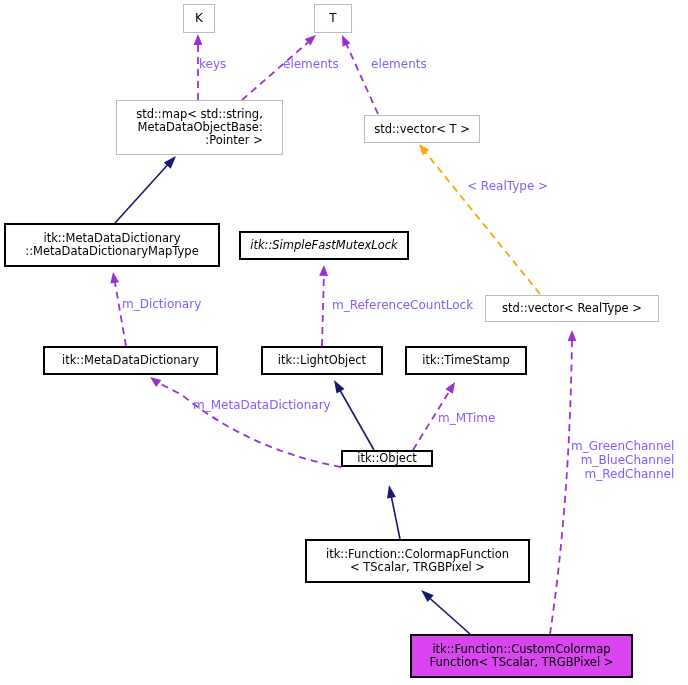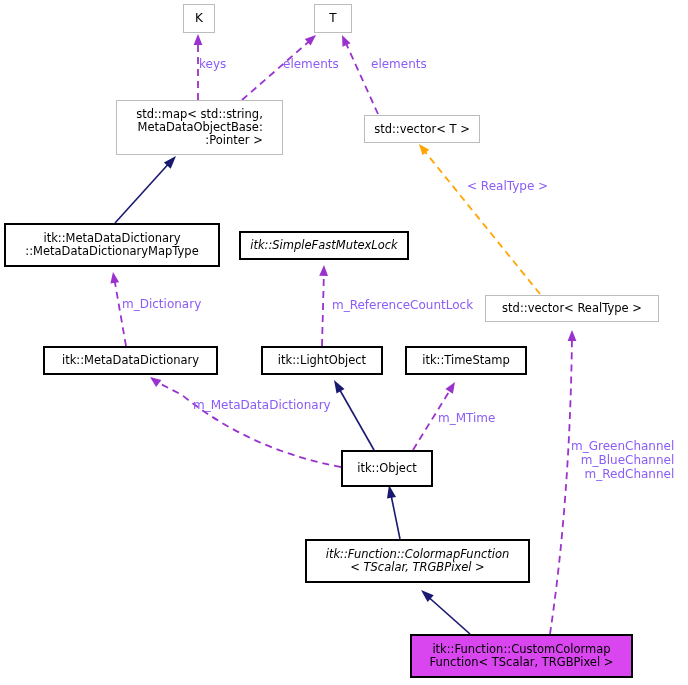--- a/index.html
+++ b/index.html
@@ -124,22 +124,22 @@
 MetaDataObjectBase:
 :Pointer &gt;</span></div>
       <div class="node faint" style="left: 344px; top: 115px; width: 116px; height: 28px; font-size: 11.5px; margin-left: 20px;"><span>std::vector&lt; T &gt;</span></div>
       <div class="node solid" style="left: 5px; top: 224px; width: 214px; height: 42px; font-size: 11.5px;"><span>itk::MetaDataDictionary
 ::MetaDataDictionaryMapType</span></div>
       <div class="node solid" style="left: 240px; top: 232px; width: 168px; height: 27px; font-size: 11.5px; font-style: italic;"><span>itk::SimpleFastMutexLock</span></div>
       <div class="node faint" style="left: 485px; top: 295px; width: 174px; height: 27px; font-size: 11.5px;"><span>std::vector&lt; RealType &gt;</span></div>
       <div class="node solid" style="left: 44px; top: 347px; width: 173px; height: 27px; font-size: 11.5px;"><span>itk::MetaDataDictionary</span></div>
       <div class="node solid" style="left: 262px; top: 347px; width: 120px; height: 27px; font-size: 11.5px;"><span>itk::LightObject</span></div>
       <div class="node solid" style="left: 406px; top: 347px; width: 120px; height: 27px; font-size: 11.5px;"><span>itk::TimeStamp</span></div>
-      <div class="node solid" style="left: 342px; top: 451px; width: 90px; height: 35px; font-size: 11.5px;"><span>itk::Object</span></div>
-      <div class="node solid" style="left: 306px; top: 540px; width: 223px; height: 42px; font-size: 11.5px; font-style: italic;"><span>itk::Function::ColormapFunction
+      <div class="node solid" style="left: 342px; top: 451px; width: 90px; height: 15px; font-size: 11.5px;"><span>itk::Object</span></div>
+      <div class="node solid" style="left: 306px; top: 540px; width: 223px; height: 42px; font-size: 11.5px;"><span>itk::Function::ColormapFunction
 &lt; TScalar, TRGBPixel &gt;</span></div>
       <div class="node highlight" style="left: 411px; top: 635px; width: 221px; height: 42px; font-size: 11.5px;"><span>itk::Function::CustomColormap
 Function&lt; TScalar, TRGBPixel &gt;</span></div>
     </div>
   <div id="labels-layer">
       <div class="edge-label" style="left: 199px; top: 58px; font-size: 12px; text-align: center;">keys</div>
       <div class="edge-label" style="left: 283px; top: 58px; font-size: 12px; text-align: center;">elements</div>
       <div class="edge-label" style="left: 371px; top: 58px; font-size: 12px; text-align: center;">elements</div>
       <div class="edge-label" style="left: 467px; top: 180px; font-size: 12px; text-align: center;">&lt; RealType &gt;</div>
       <div class="edge-label" style="left: 122px; top: 298px; font-size: 12px; text-align: center;">m_Dictionary</div>

